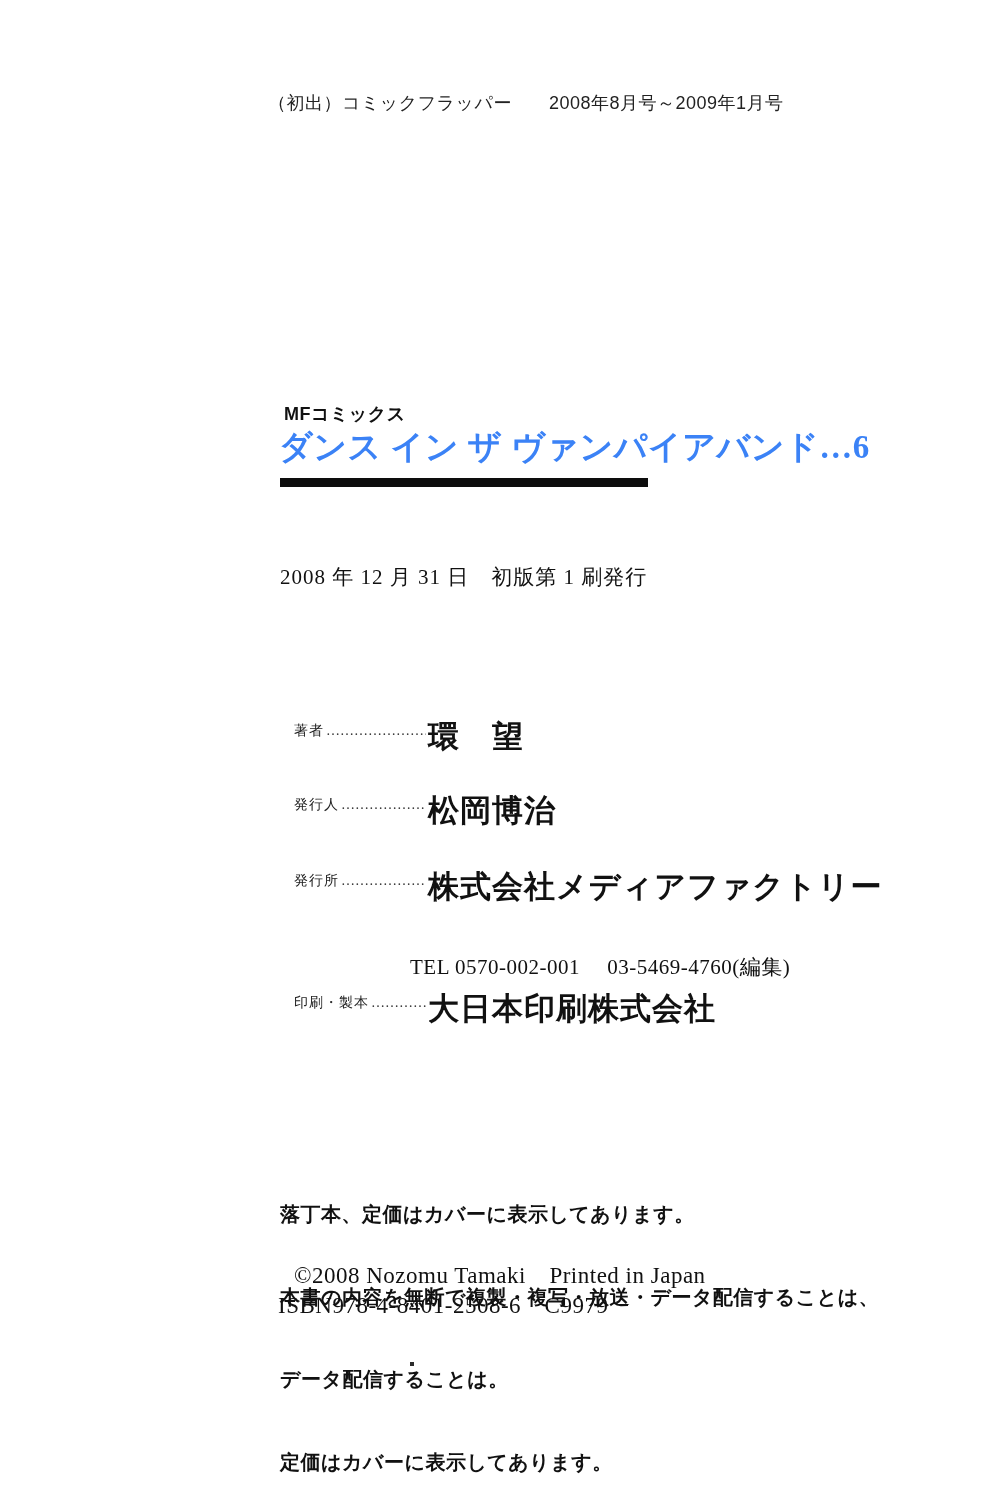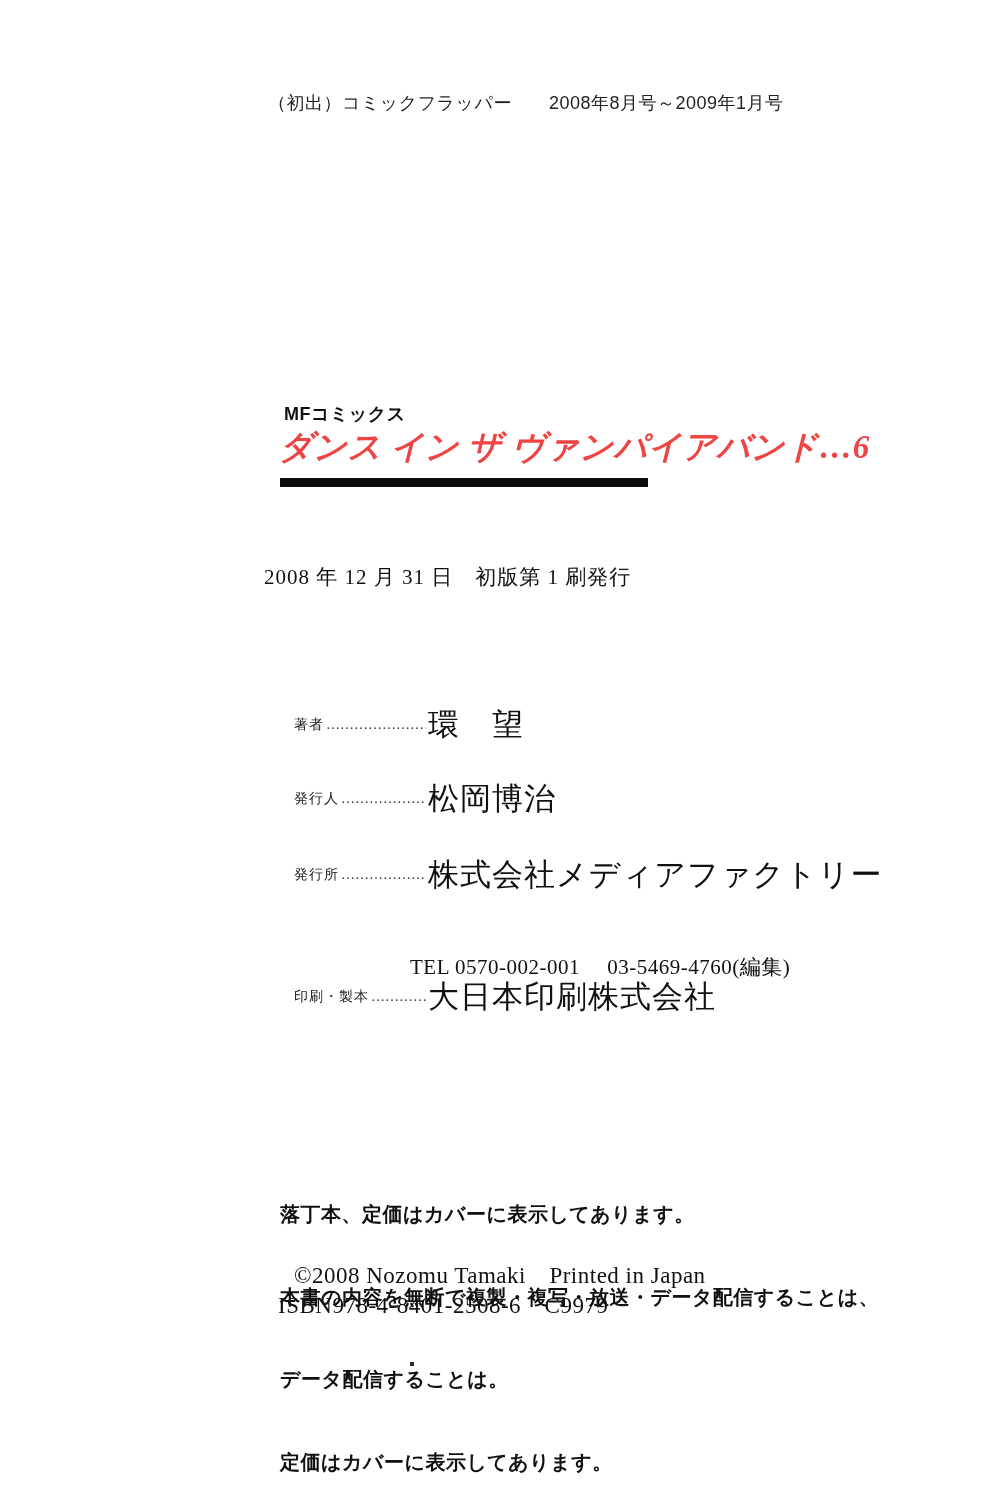--- a/index.html
+++ b/index.html
@@ -11,44 +11,44 @@
   .first-pub{
     position:absolute;left:268px;top:91px;font-size:18px;letter-spacing:.5px;
     font-family:"Liberation Sans","DejaVu Sans",sans-serif;color:#222;
   }
   .imprint{
     position:absolute;left:284px;top:402px;font-size:18px;font-weight:bold;
     font-family:"Liberation Sans","DejaVu Sans",sans-serif;color:#111;letter-spacing:.5px;
   }
   .book-title{
     position:absolute;left:279px;top:425px;font-size:33px;font-weight:600;
-    color:#ef4444;letter-spacing:.5px;white-space:pre;font-style:italic;
+    color:#3b82f6;letter-spacing:.5px;white-space:pre;
   }
   .title-rule{
     position:absolute;left:280px;top:478px;width:368px;height:9px;background:#0d0d0d;
   }
   .edition-date{
-    position:absolute;left:264px;top:563px;font-size:21px;color:#111;
+    position:absolute;left:280px;top:563px;font-size:21px;color:#111;
     letter-spacing:1px;white-space:pre;
   }
   .row{
     position:absolute;left:294px;display:flex;align-items:center;width:620px;
     white-space:pre;
   }
   .labelwrap{display:flex;align-items:center;width:134px;overflow:hidden;flex:none;}
   .rlabel{
     font-family:"Liberation Sans","DejaVu Sans",sans-serif;font-size:14px;color:#222;
     flex:none;letter-spacing:1px;
   }
   .leader{
     flex:1;overflow:hidden;font-size:14px;color:#333;white-space:nowrap;
     margin:0 2px;
   }
   .rvalue{
-    font-size:31px;font-weight:400;color:#111;letter-spacing:1px;white-space:pre;
+    font-size:31px;font-weight:700;color:#111;letter-spacing:1px;white-space:pre;margin-top:12px;
   }
   .row-author{top:704px;}
   .row-publisher-person{top:778px;}
   .row-publisher-company{top:854px;}
   .row-printer{top:976px;}
   .pub-sub{
     position:absolute;left:410px;top:897px;font-size:21px;color:#111;
     line-height:28px;letter-spacing:.5px;white-space:pre;font-weight:500;
   }
   .notices{

